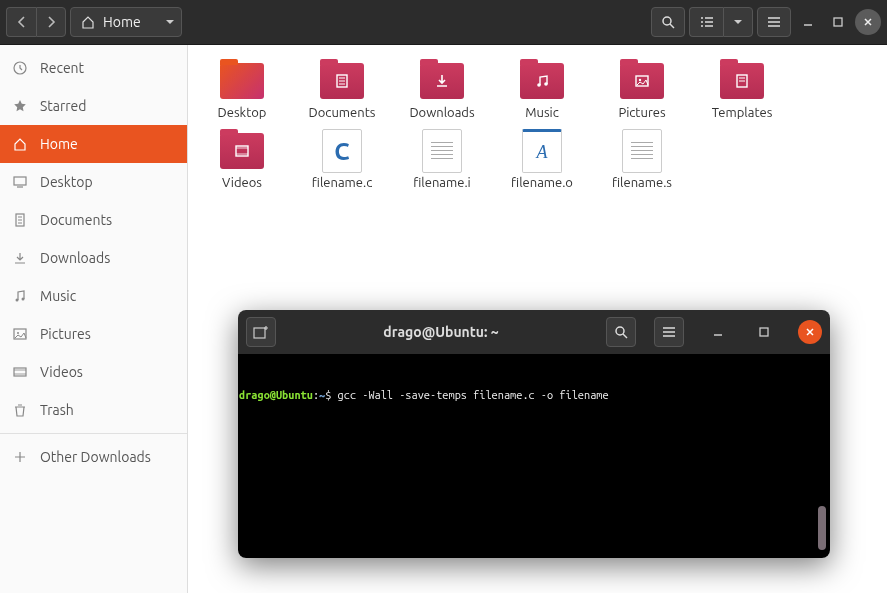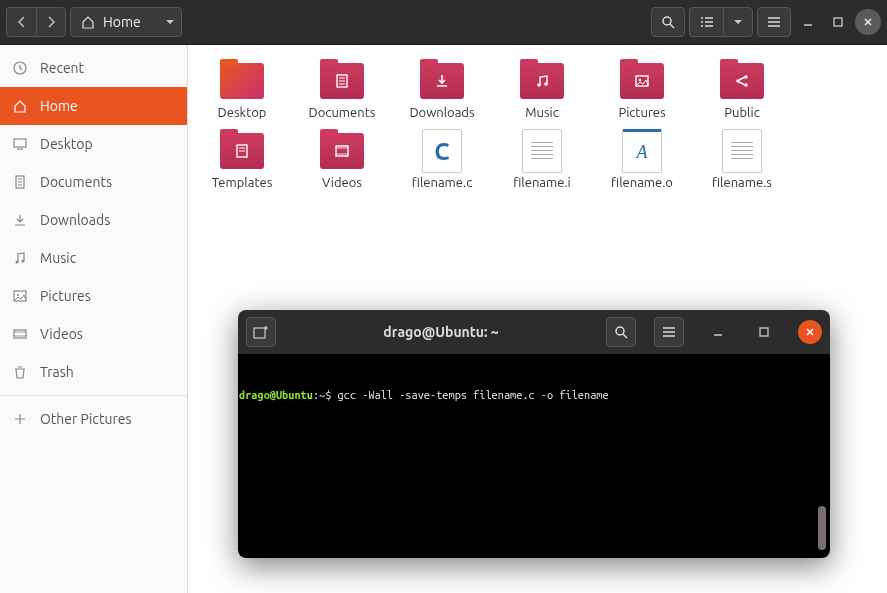--- a/index.html
+++ b/index.html
@@ -136,20 +136,28 @@
   <div class="sidebar">
     <div class="sb-item">
       <span class="ic">
           <svg width="14" height="14" viewBox="0 0 14 14">
             <circle cx="7" cy="7" r="6" stroke="currentColor" fill="none" stroke-width="1.2"></circle>
             <path d="M7 4v3l2 2" stroke="currentColor" fill="none" stroke-width="1.2"></path>
           </svg>
         </span>
       <span>Recent</span>
     </div>
+    <div class="sb-item">
+      <span class="ic">
+          <svg width="14" height="14" viewBox="0 0 14 14">
+            <path d="M7 1l1.8 3.7 4 .6-3 2.9.7 4L7 10.3 3.5 12.2l.7-4-3-2.9 4-.6z" fill="currentColor"></path>
+          </svg>
+        </span>
+      <span>Starred</span>
+    </div>
     <div class="sb-item active">
       <span class="ic">
           <svg width="14" height="14" viewBox="0 0 14 14">
             <path d="M2 7 L7 2 L12 7 V13 H2 Z" stroke="currentColor" stroke-width="1.2" fill="none"></path>
           </svg>
         </span>
       <span>Home</span>
     </div>
     <div class="sb-item">
       <span class="ic">
@@ -214,21 +222,21 @@
         </span>
       <span>Trash</span>
     </div>
     <div class="sb-sep"></div>
     <div class="sb-item">
       <span class="ic">
           <svg width="12" height="12" viewBox="0 0 12 12">
             <path d="M6 1v10M1 6h10" stroke="currentColor" stroke-width="1.2"></path>
           </svg>
         </span>
-      <span>Other Pictures</span>
+      <span>Other Downloads</span>
     </div>
   </div>
 
   <div class="content">
     <div class="grid" id="grid">
         <div class="item">
           <div class="icon">
             <div class="folder desktop">
               <span class="fg"></span>
             </div>
@@ -280,35 +288,20 @@
               <span class="fg">
                 <svg width="18" height="18" viewBox="0 0 18 18">
                   <rect x="3" y="4" width="12" height="10" stroke="#fff" fill="none" stroke-width="1.4"></rect>
                   <circle cx="7" cy="8" r="1.2" fill="#fff"></circle>
                   <path d="M4 13l3-3 3 2 3-4 2 5" stroke="#fff" fill="none"></path>
                 </svg>
               </span>
             </div>
           </div>
           <div class="label">Pictures</div>
-        </div>
-        <div class="item">
-          <div class="icon">
-            <div class="folder">
-              <span class="fg">
-                <svg width="18" height="18" viewBox="0 0 18 18">
-                  <circle cx="5" cy="9" r="1.7" fill="#fff"></circle>
-                  <circle cx="13" cy="5" r="1.7" fill="#fff"></circle>
-                  <circle cx="13" cy="13" r="1.7" fill="#fff"></circle>
-                  <path d="M6 8l6-3M6 10l6 3" stroke="#fff" stroke-width="1.4"></path>
-                </svg>
-              </span>
-            </div>
-          </div>
-          <div class="label">Public</div>
         </div>
         <div class="item">
           <div class="icon">
             <div class="folder">
               <span class="fg">
                 <svg width="18" height="18" viewBox="0 0 18 18">
                   <rect x="4" y="3" width="10" height="12" stroke="#fff" fill="none" stroke-width="1.4"></rect>
                   <path d="M6 6h6M6 9h6" stroke="#fff" stroke-width="1"></path>
                 </svg>
               </span>

